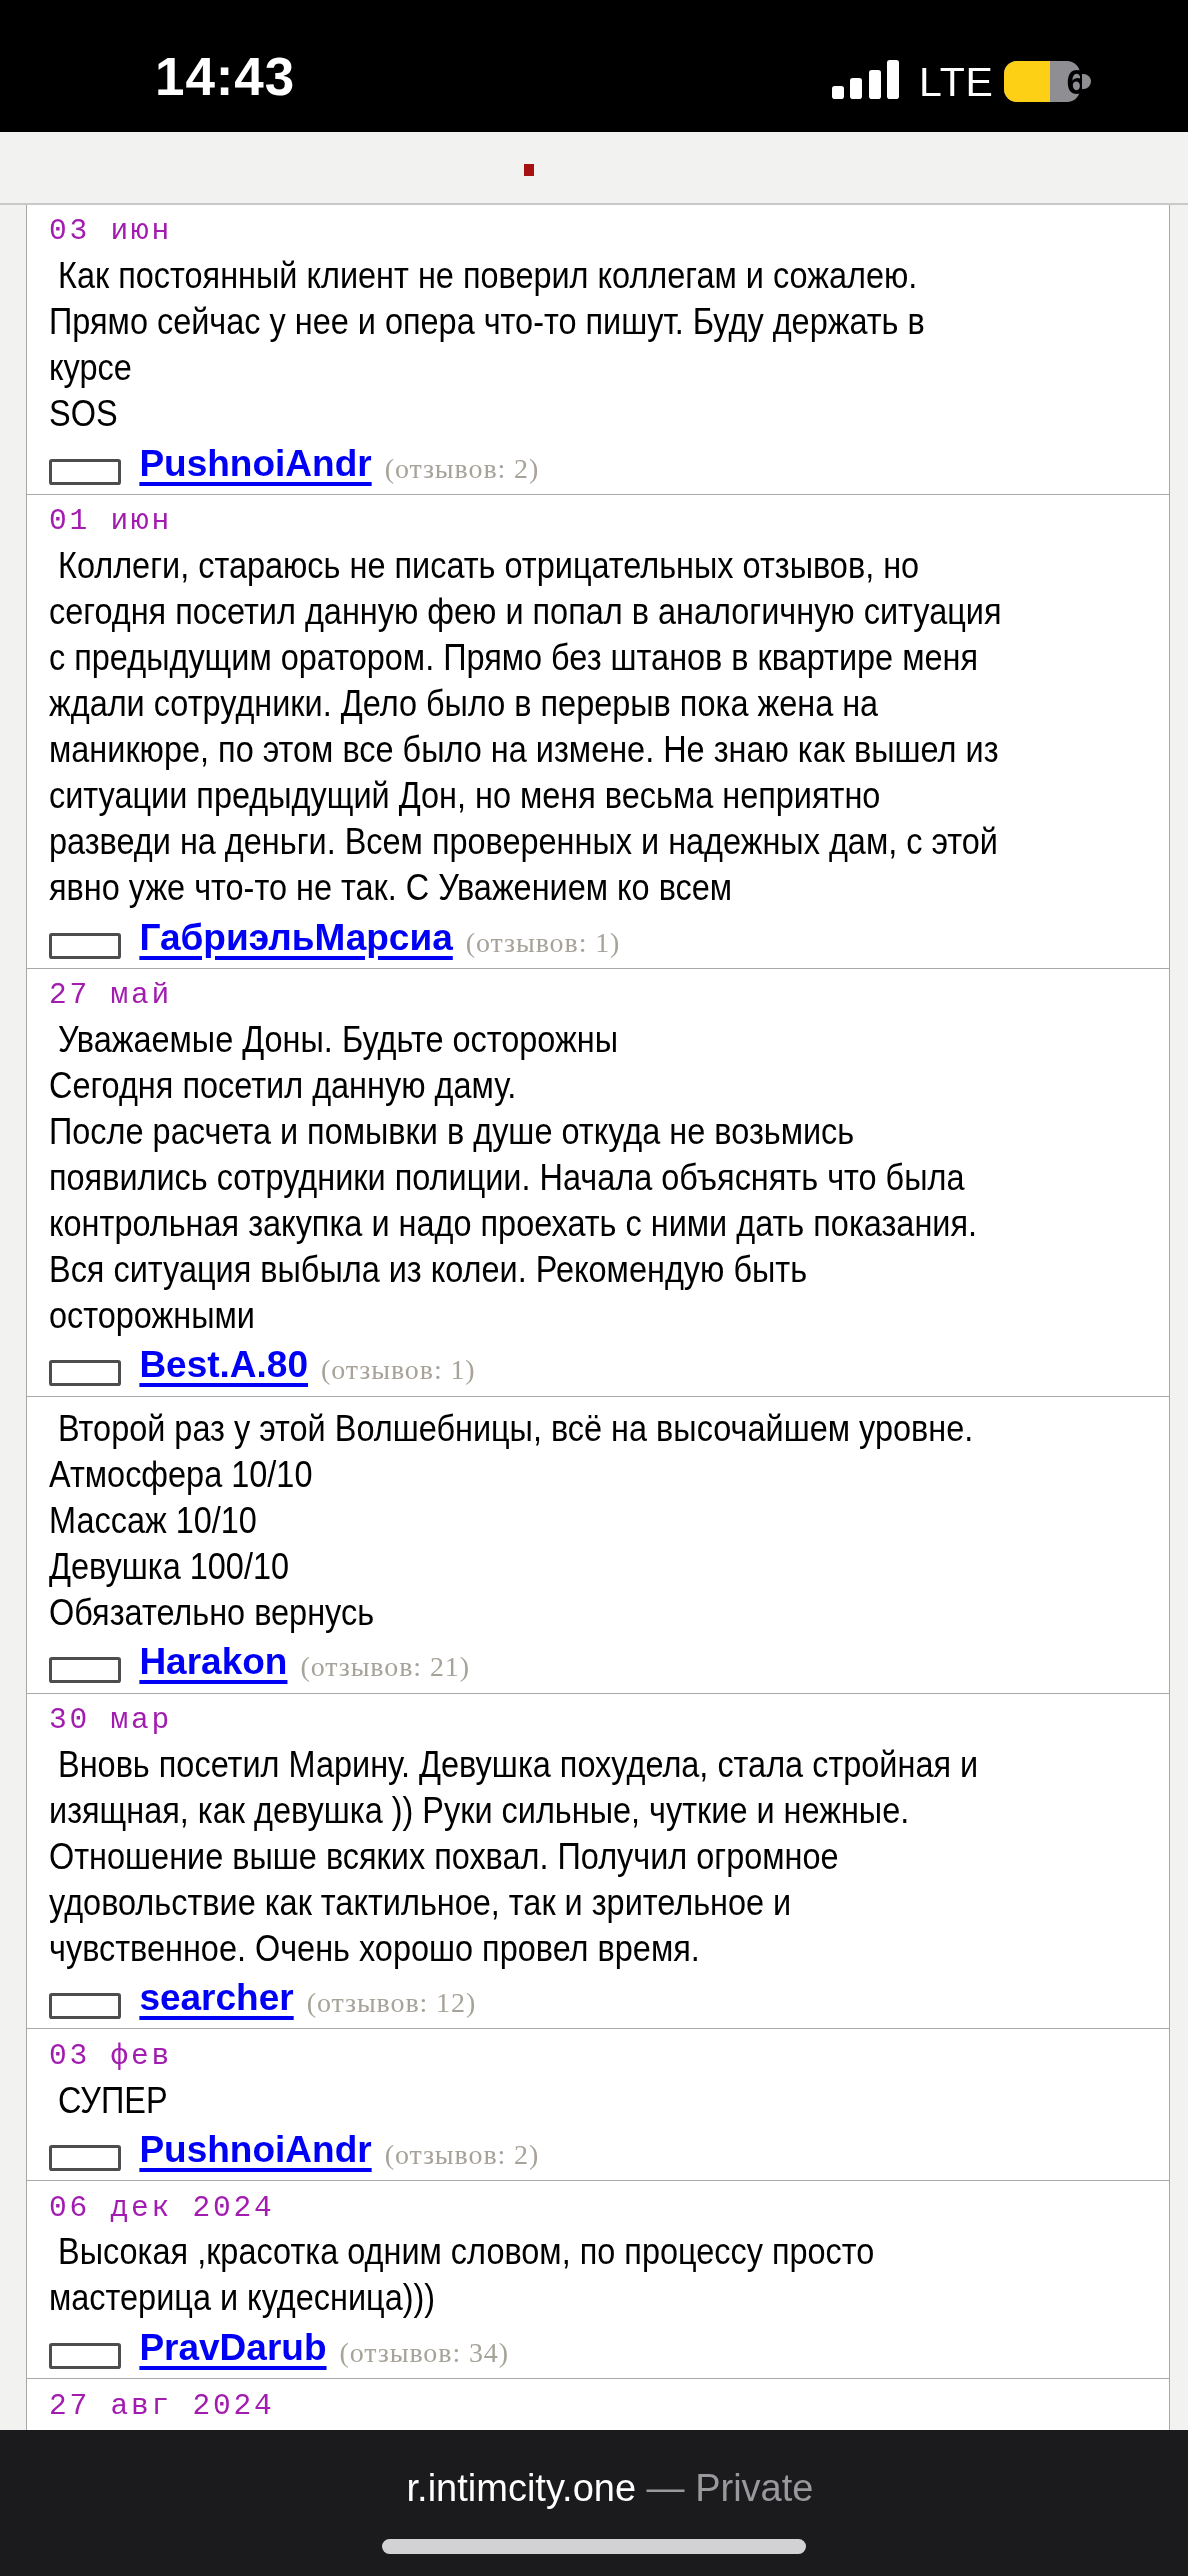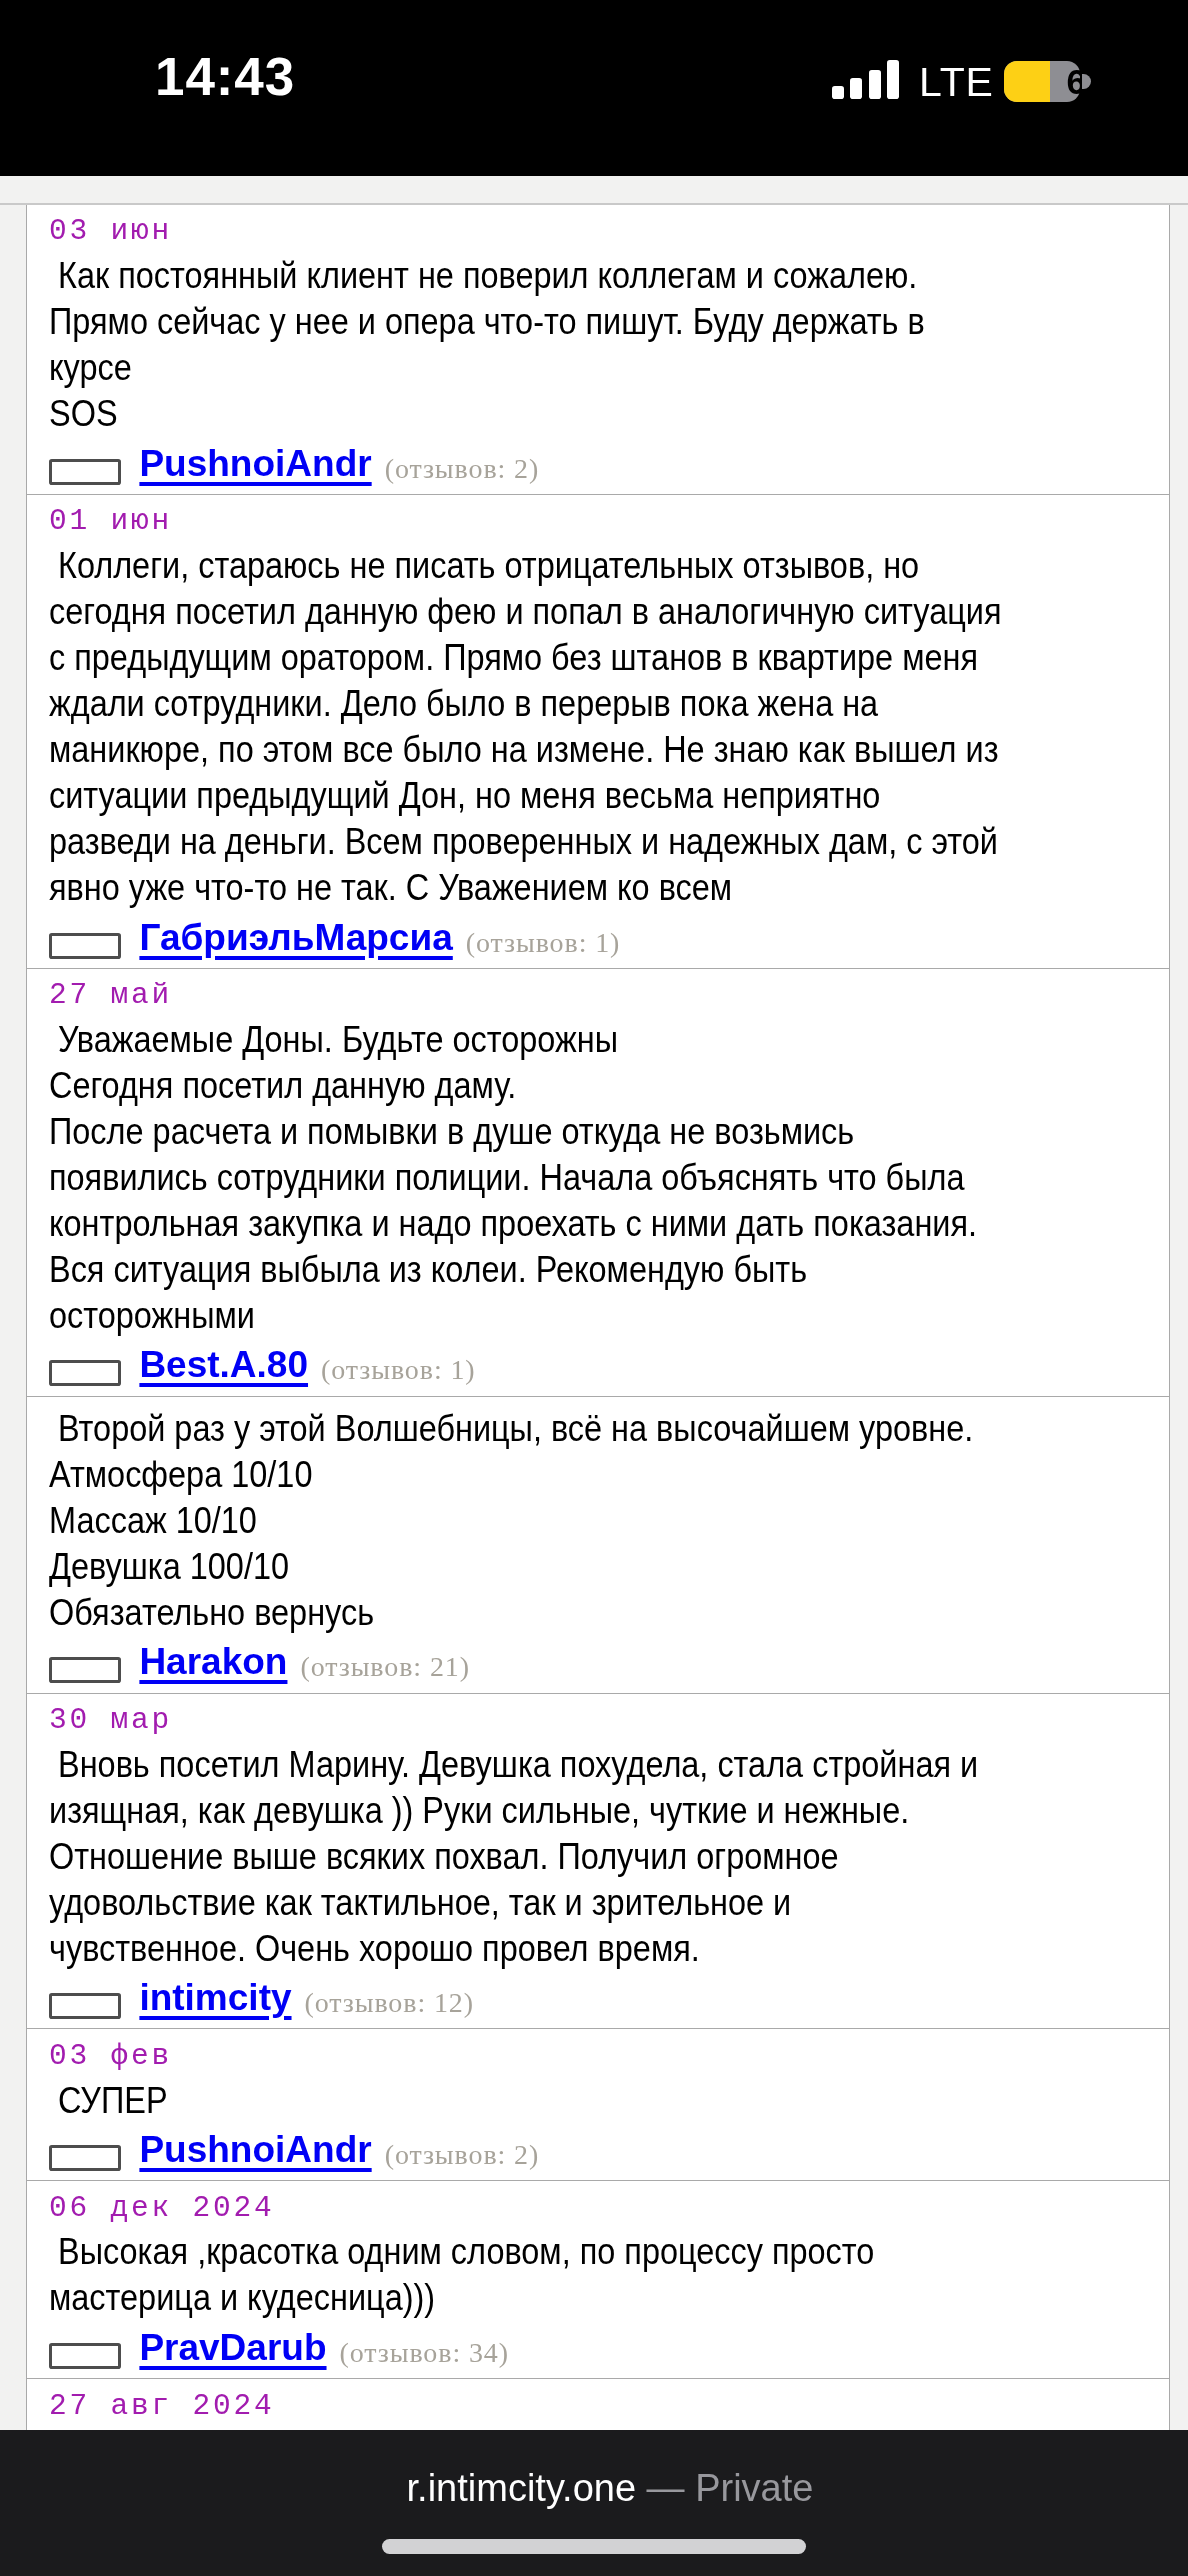--- a/index.html
+++ b/index.html
@@ -1,21 +1,21 @@
 <!DOCTYPE html>
 <html style="font-size:14.7px"><head>
 <meta charset="utf-8">
 <style>
   html,body{margin:0;padding:0;}
   body{
     width:1188px;height:2576px;position:relative;overflow:hidden;
     background:#f2f2f1;font-family:"Liberation Sans",sans-serif;
   }
   
-  .statusbar{position:absolute;left:0;top:0;width:1188px;height:176px;background:#000;z-index:30;}
+  .statusbar{position:absolute;left:0;top:0;width:1188px;height:132px;background:#000;z-index:30;}
   .sb-time{position:absolute;left:155px;top:46px;color:#fff;font-size:53px;font-weight:700;letter-spacing:0.9px;}
   .sb-signal{position:absolute;left:832px;top:57px;width:74px;height:42px;}
   .sb-signal span{position:absolute;bottom:0;width:12px;background:#fff;border-radius:2.8px;}
   .sb-signal .b1{left:0;height:13px;}
   .sb-signal .b2{left:18.4px;height:21px;}
   .sb-signal .b3{left:37px;height:29.5px;}
   .sb-signal .b4{left:55px;height:39px;}
   .sb-lte{position:absolute;left:919px;top:59px;color:#fff;font-size:41px;font-weight:500;letter-spacing:0.9px;}
   .sb-batt{position:absolute;left:1004px;top:61px;width:76px;height:41px;border-radius:13px;background:#8e8e93;overflow:hidden;}
   .sb-batt-fill{height:100%;background:#fdd015;}
@@ -141,21 +141,21 @@
     <div class="rdate">30 мар</div>
     <div class="rtext">
         <div class="rline"> Вновь посетил Марину. Девушка похудела, стала стройная и</div>
         <div class="rline">изящная, как девушка )) Руки сильные, чуткие и нежные.</div>
         <div class="rline">Отношение выше всяких похвал. Получил огромное</div>
         <div class="rline">удовольствие как тактильное, так и зрительное и</div>
         <div class="rline">чувственное. Очень хорошо провел время.</div>
       </div>
     <div class="rauthor">
       <span class="rep"><span class="rep-fill" style="width: 15%;"></span></span>
-      <a class="uname">intimcity</a>
+      <a class="uname">searcher</a>
       <span class="rcount">(отзывов: 12)</span>
     </div>
   </div>
 
   <div class="review">
     <div class="rdate">03 фев</div>
     <div class="rtext">
         <div class="rline"> СУПЕР</div>
       </div>
     <div class="rauthor">

